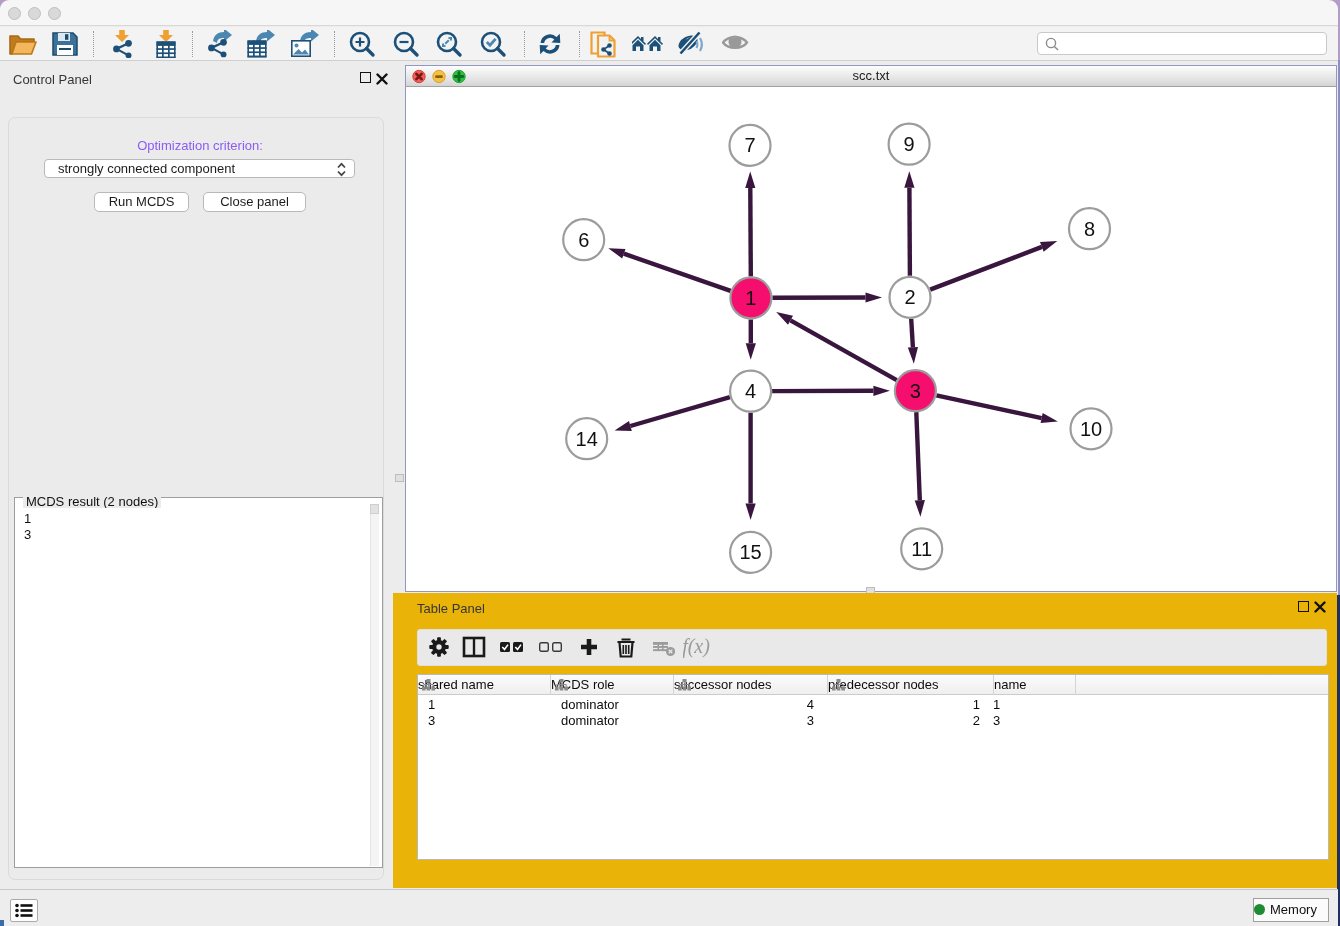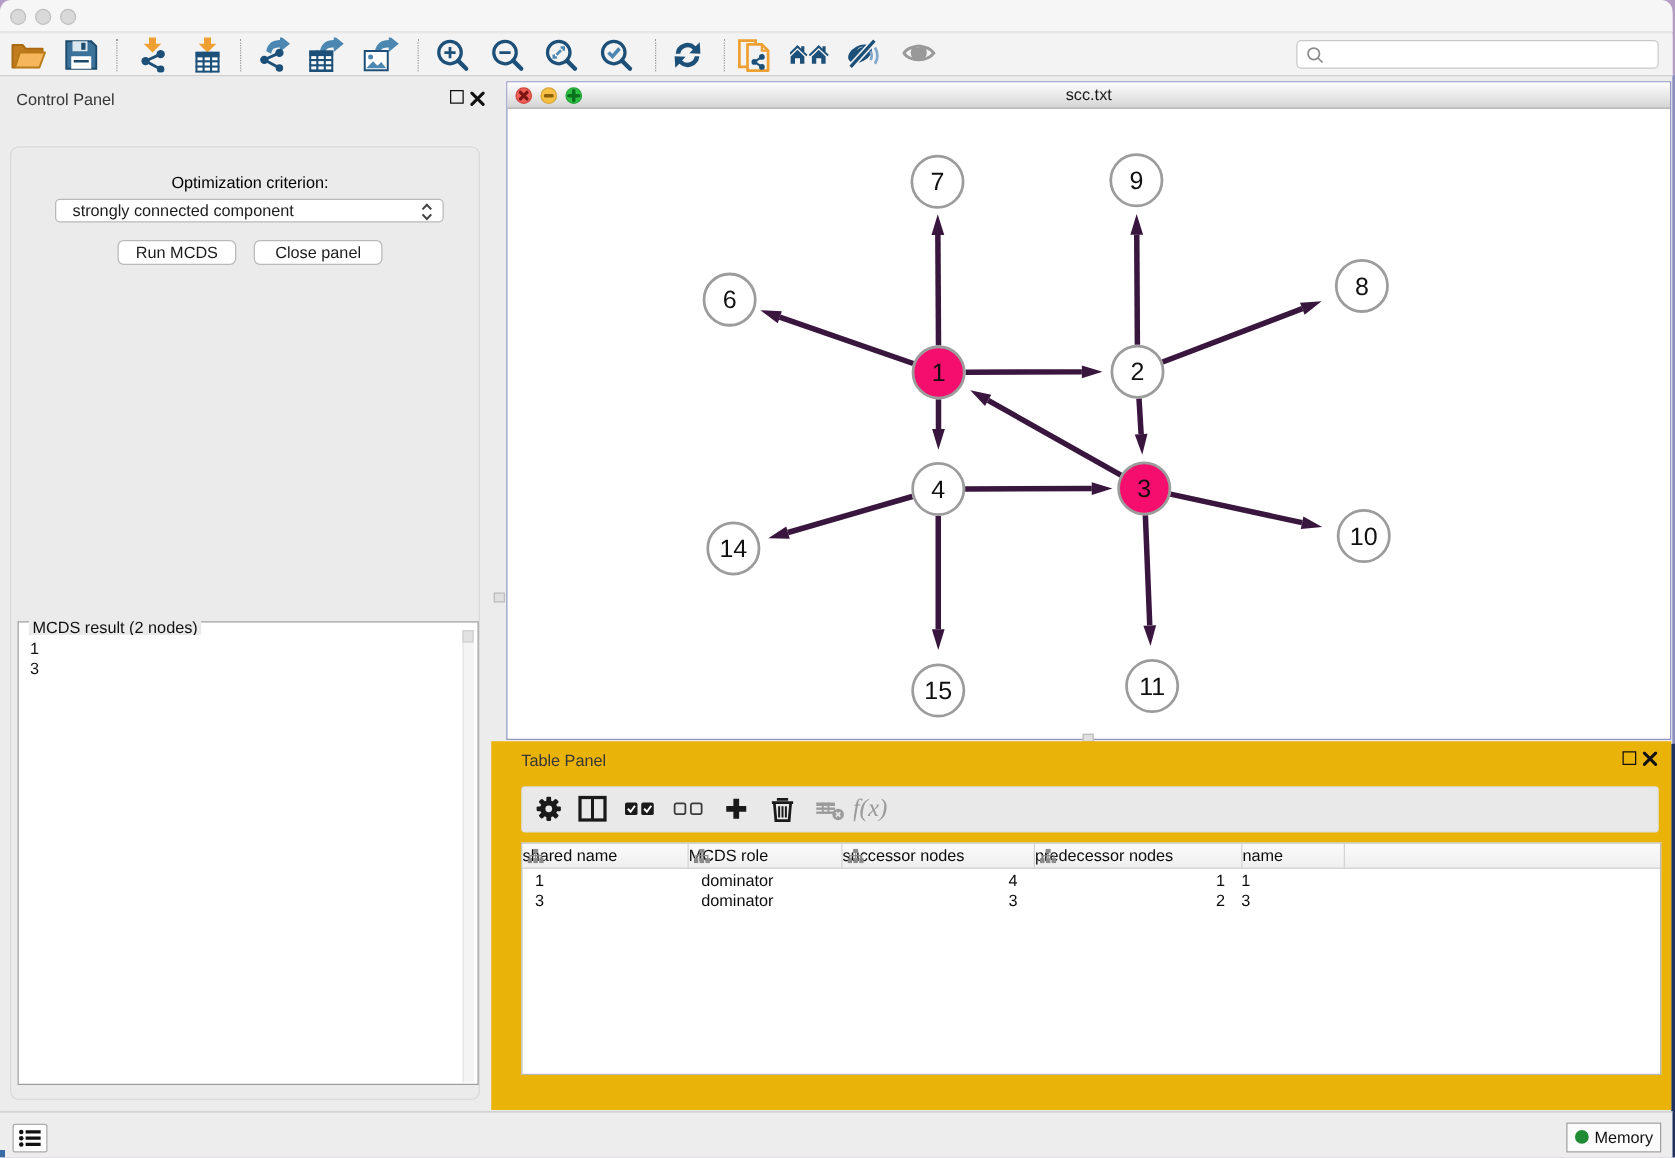--- a/index.html
+++ b/index.html
@@ -18,21 +18,21 @@
 #search{position:absolute;left:1037px;top:5px;width:290px;height:23px;background:#fff;border:1px solid #c9c9c9;border-radius:4px}
 
 #cpanel{position:absolute;left:0;top:62px;width:392px;height:826px;background:#ececec}
 #cphead{position:absolute;left:13px;top:10px;font-size:13px;color:#363636}
 .wbtn{position:absolute;top:11px;font-size:12px;color:#111}
 #tabs{position:absolute;left:78px;top:34px;height:22px;font-size:13px}
 .tab{float:left;height:21px;line-height:20px;padding:0 14px;background:#fff;border-right:1px solid #c8c8c8;color:#1a1a1a;border-top:1px solid #d9d9d9}
 .tab.first{border-radius:4px 0 0 4px}
 .tab.sel{background:#e8e8e8;border-radius:0 6px 6px 0;border:1px solid #c5c5c5;border-left:none;color:#fbfbfb;text-shadow:0 0 1px #c2c2c2}
 #cpbody{position:absolute;left:8px;top:55px;width:376px;height:763px;background:#ebebeb;border:1px solid #dadada;border-radius:7px}
-#optlab{position:absolute;left:4px;top:76px;width:392px;text-align:center;font-size:13px;color:#000000}
+#optlab{position:absolute;left:4px;top:76px;width:392px;text-align:center;font-size:13px;color:#8b5cf6}
 #combo{position:absolute;left:44px;top:97px;width:311px;height:19px;background:#fff;border:1px solid #b9b9b9;border-radius:4px;font-size:13px;line-height:17px;padding-left:13px;color:#1c1c1c}
 #combo svg{position:absolute;right:6px;top:2px}
 .btn{position:absolute;top:130px;height:20px;background:#fff;border:1px solid #b9b9b9;border-radius:5px;font-size:13px;text-align:center;line-height:18px;color:#1c1c1c}
 #fieldset{position:absolute;left:14px;top:435px;width:369px;height:371px;background:#fff;border:1px solid #9d9d9d}
 #fslegend{position:absolute;left:8px;top:-4px;background:#ebebeb;padding:0 3px;font-size:13px;color:#111}
 #fsinner{position:absolute;left:3px;top:10px;right:3px;bottom:3px;background:#fff;font-size:13px;color:#111;padding:3px 0 0 6px;line-height:16px}
 #fsscroll{position:absolute;right:3px;top:10px;width:9px;height:358px;background:#f4f4f4;border-left:1px solid #e4e4e4}
 #fsthumb{position:absolute;right:3px;top:6px;width:9px;height:10px;background:#e2e2e2;border:1px solid #cfcfcf}
 
 #netwin{position:absolute;left:405px;top:65px;width:932px;height:527px;border:1px solid #9196c3;background:#fff}
@@ -47,21 +47,21 @@
 #thead{position:absolute;left:0;top:0;width:100%;height:20px;background:linear-gradient(#fbfbfb,#efefef);border-bottom:1px solid #cccccc;font-size:13px;color:#0c0c0c}
 .th{position:absolute;top:0;height:20px;border-right:1px solid #d4d4d4;text-align:left;line-height:20px}
 .hicon{position:absolute;left:4px;top:4px}
 .trow{position:absolute;font-size:13px;color:#0c0c0c;height:16px;line-height:16px}
 #tabbar{position:absolute;left:300px;top:273px;height:22px;font-size:13px;border:1px solid #c4c4c4;border-radius:5px;background:#fff;overflow:hidden}
 .btab{float:left;height:22px;line-height:20px;padding:0 13px;border-right:1px solid #c8c8c8;color:#111}
 .btab.sel{background:#d9d9d9;color:#f0f0f0;text-shadow:0 1px 0 #b5b5b5}
 
 #statusbar{position:absolute;left:0;top:889px;width:1338px;height:37px;background:#ededed;border-top:1px solid #c9c9c9}
 #listbtn{position:absolute;left:10px;top:9px;width:28px;height:23px;background:#fdfdfd;border:1px solid #ababab;border-radius:2px}
-#membtn{position:absolute;left:1253px;top:8px;width:76px;height:24px;background:#fbfbfb;border:1px solid #9f9f9f;font-size:13px;color:#111;text-align:center;line-height:22px}
+#membtn{position:absolute;left:1253px;top:8px;width:76px;height:24px;background:#fbfbfb;border:1px solid #9f9f9f;font-size:13px;color:#111;line-height:22px}
 #memdot{display:inline-block;width:11px;height:11px;border-radius:50%;background:#1f8b34;vertical-align:-1px;margin-right:5px}
 </style></head>
 <body>
 <div id="win"></div>
 <div id="rstrip1"></div>
 <div id="rstrip2"></div>
 <div id="blb"></div>
 <div id="titlebar">
   <div class="tl" style="left:8px"></div>
     <div class="tl" style="left:28px"></div>

